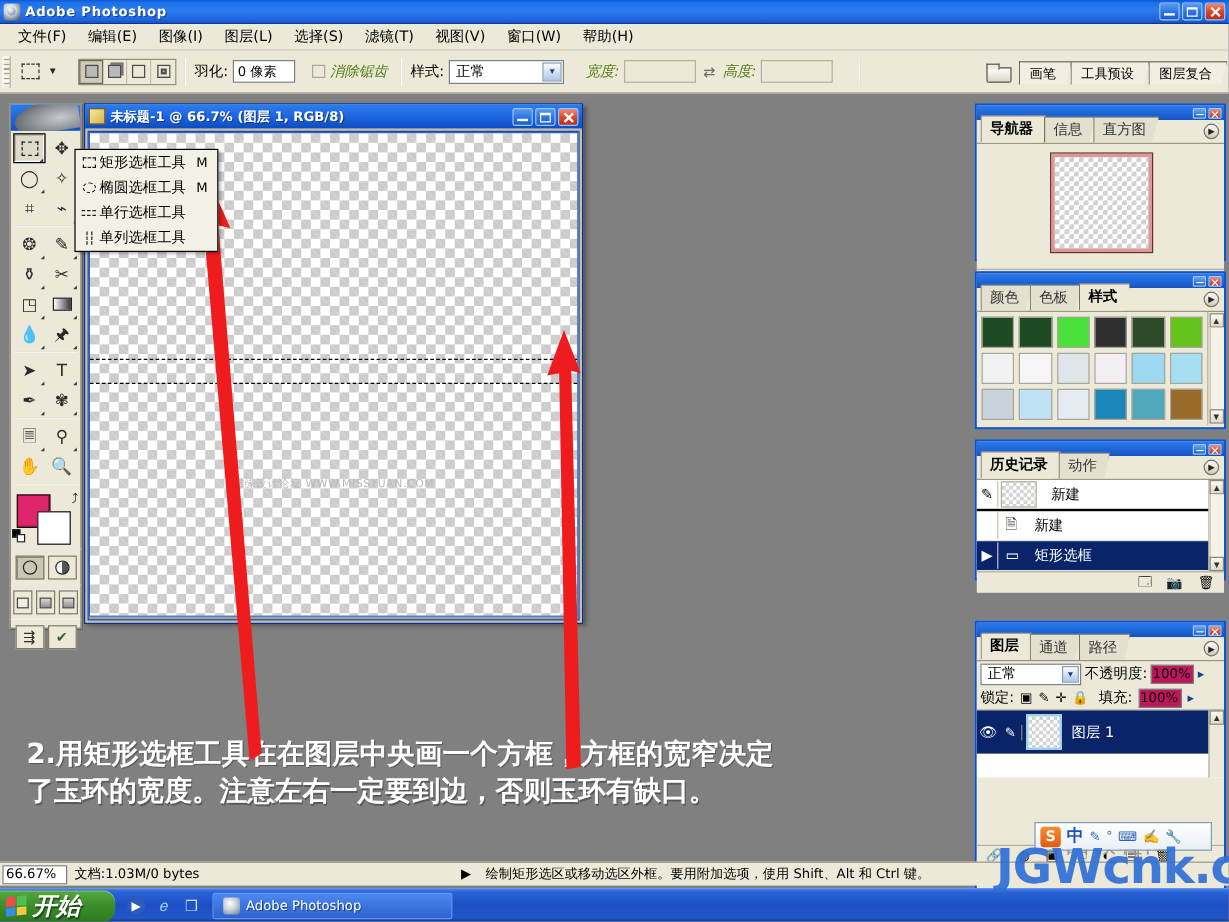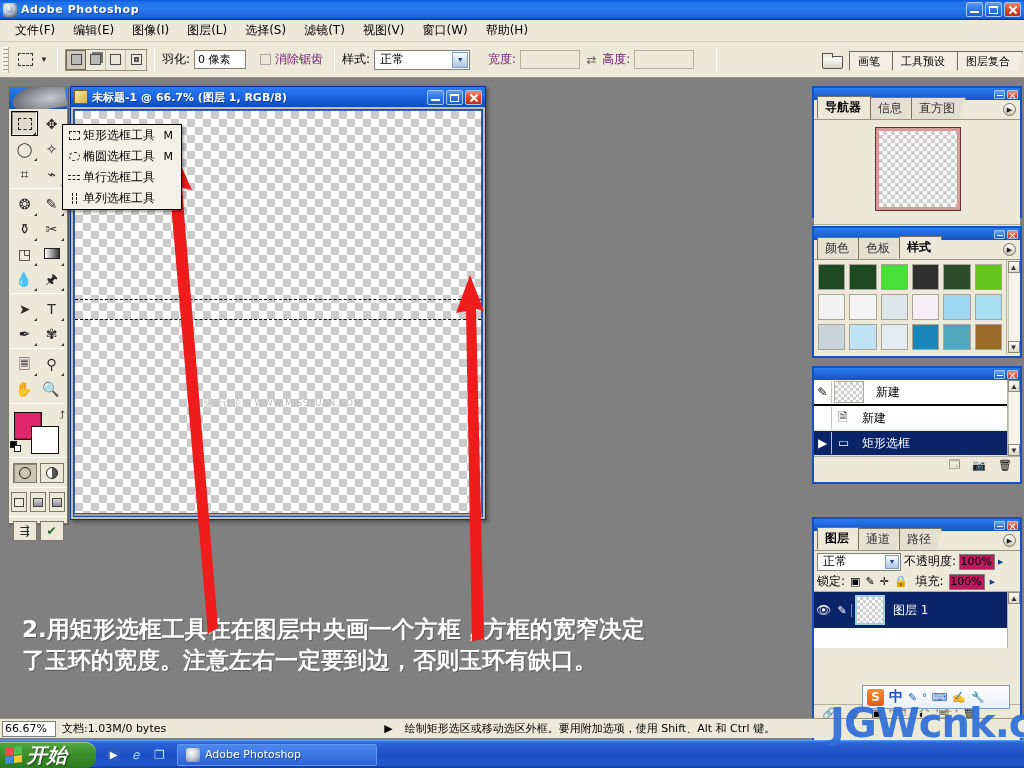--- a/index.html
+++ b/index.html
@@ -78,21 +78,21 @@
   .opt-tool {
     width:26px;height:24px;border:1px solid #ece9d8; display:flex;align-items:center;justify-content:center;
   }
   .marq-ico { width:15px;height:13px;border:1px dashed #333; }
   .opt-drop {
     width:12px;height:22px;display:flex;align-items:center;justify-content:center;
     font-size:8px; color:#222;
   }
   .vsep { width:1px; height:24px; background:#b0ac99; margin:0 7px; border-right:1px solid #fff; }
   .opt-label { font-size:12px; color:#000; margin-right:4px; font-family:"DejaVu Sans",sans-serif; white-space:nowrap;}
-  .opt-label.dim { color:#701a75; }
+  .opt-label.dim { color:#4d7c0f;font-style:italic; }
   .bool-group { display:flex; border:1px solid #948f7c; background:#ece9d8; }
   .bool-btn { width:20px;height:20px; display:flex;align-items:center;justify-content:center; border-right:1px solid #c4c0ae;}
   .bool-btn:last-child{border-right:none;}
   .bool-btn.on { background:#cfcbb8; border:1px solid #6c6858; }
   .bool-sq { width:11px;height:11px;border:1px solid #4a4a4a;background:#b9b9b9; }
   .txtfield {
     height:19px; border:1px solid #7f7f7f; background:#fff; font-size:11px;
     display:flex; align-items:center; padding:0 3px;
     font-family:"DejaVu Sans",sans-serif;
   }
@@ -805,20 +805,25 @@
   <div class="panel" style="top:366px; height:118px;">
     <div class="panel-bar">
       <div class="pbtn min">
           <i></i>
         </div>
       <div class="pbtn close">
           <i></i>
           <i></i>
         </div>
     </div>
+    <div class="ptabs">
+      <div class="ptab active">历史记录</div>
+      <div class="ptab">动作</div>
+      <div class="pmenu-btn">▶</div>
+    </div>
     <div class="hist-body">
       <div class="hist-row snapshot">
         <div class="hist-srcbox">✎</div>
         <div class="hist-thumb-s"></div>
         <div class="hist-label" style="margin-left:8px">新建</div>
       </div>
       <div class="hist-row">
         <div class="hist-srcbox"></div>
         <span class="hist-ico">🗎</span>
         <div class="hist-label">新建</div>

